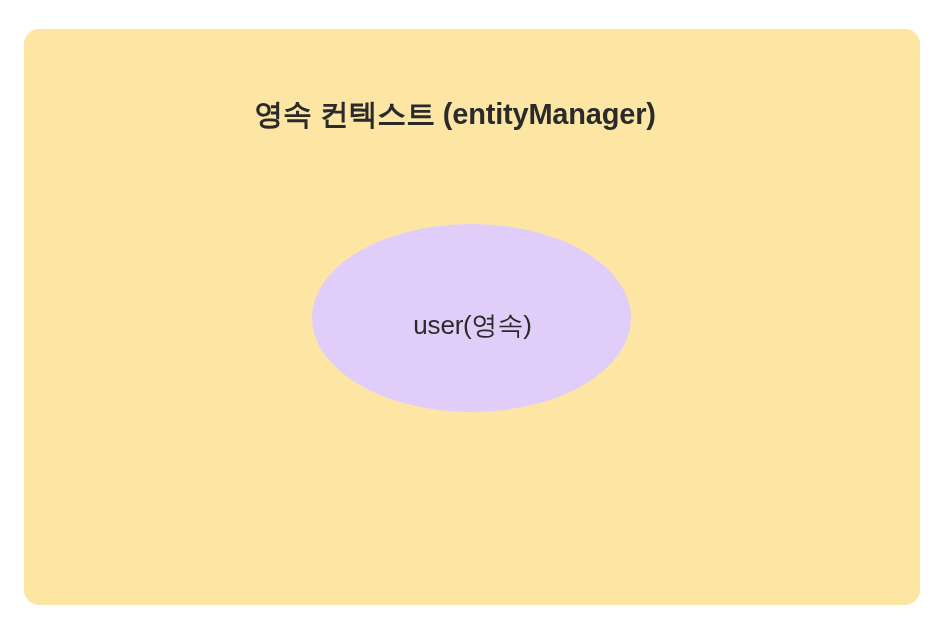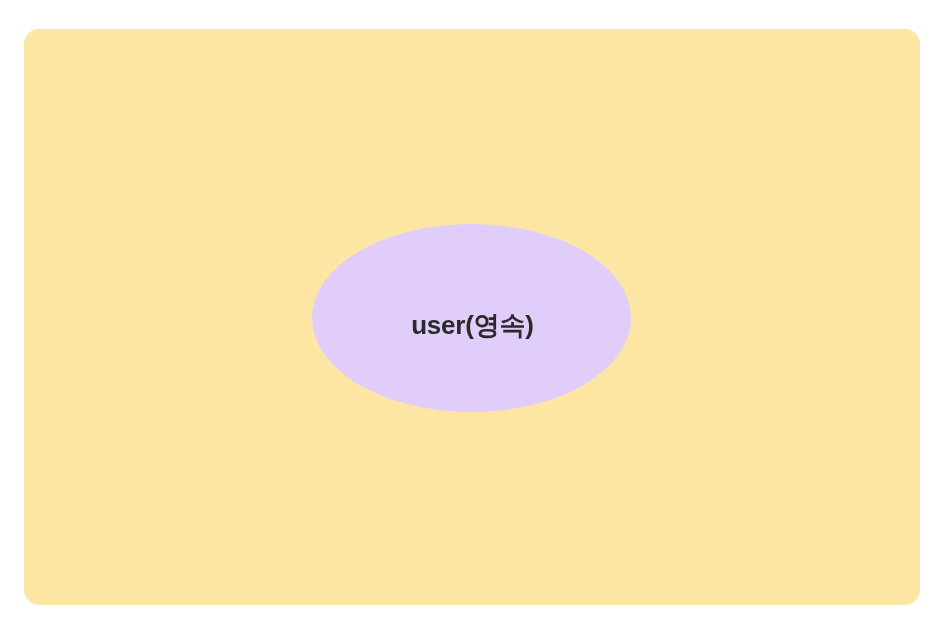--- a/index.html
+++ b/index.html
@@ -60,36 +60,37 @@
     height: 188px;
     background: #e1cdfa;
     border-radius: 50%;
     display: flex;
     align-items: center;
     justify-content: center;
   }
 
   #entity-label {
     font-size: 26px;
-    font-weight: 700;
+    font-weight: 400;
     color: #2a2a2a;
     letter-spacing: -0.2px;
     white-space: nowrap;
     
     transform: translateX(1px);
     margin-top: 15px;
   }
 </style>
 </head>
 <body>
 
 <div id="canvas">
 
   <div id="context-panel">
 
+    <div id="context-title">영속 컨텍스트 (entityManager)</div>
 
     <div id="entity-ellipse">
       <span id="entity-label">user(영속)</span>
     </div>
 
   </div>
 
 </div>
 
 </body></html>

